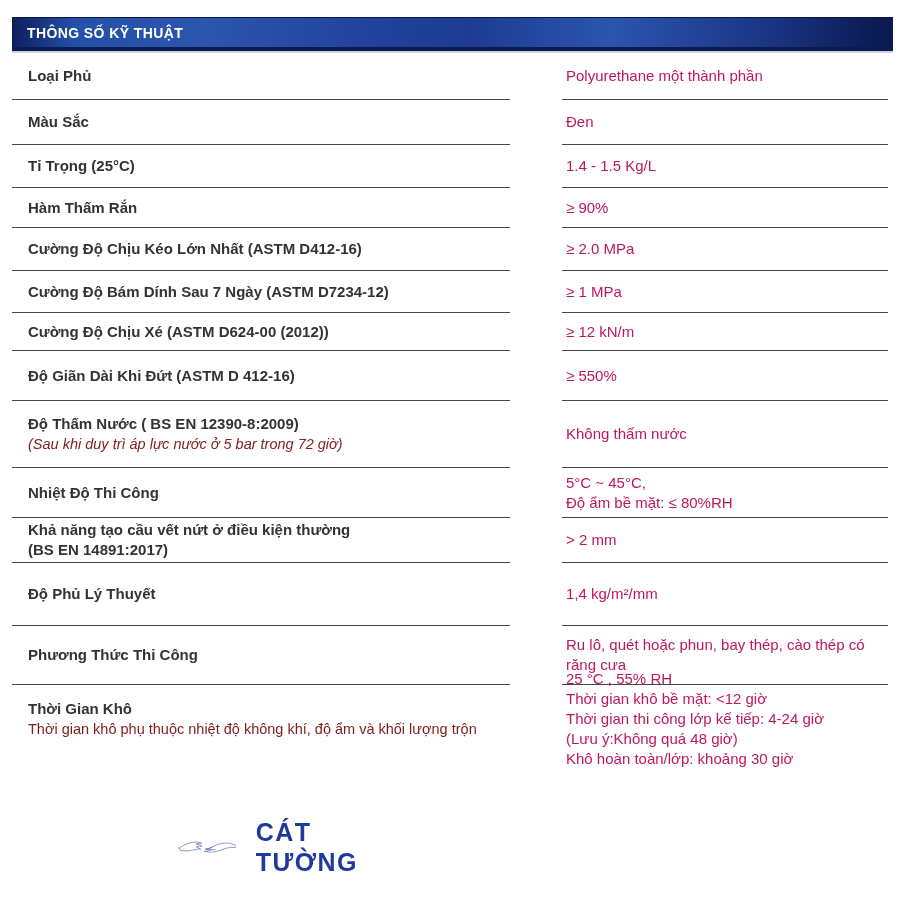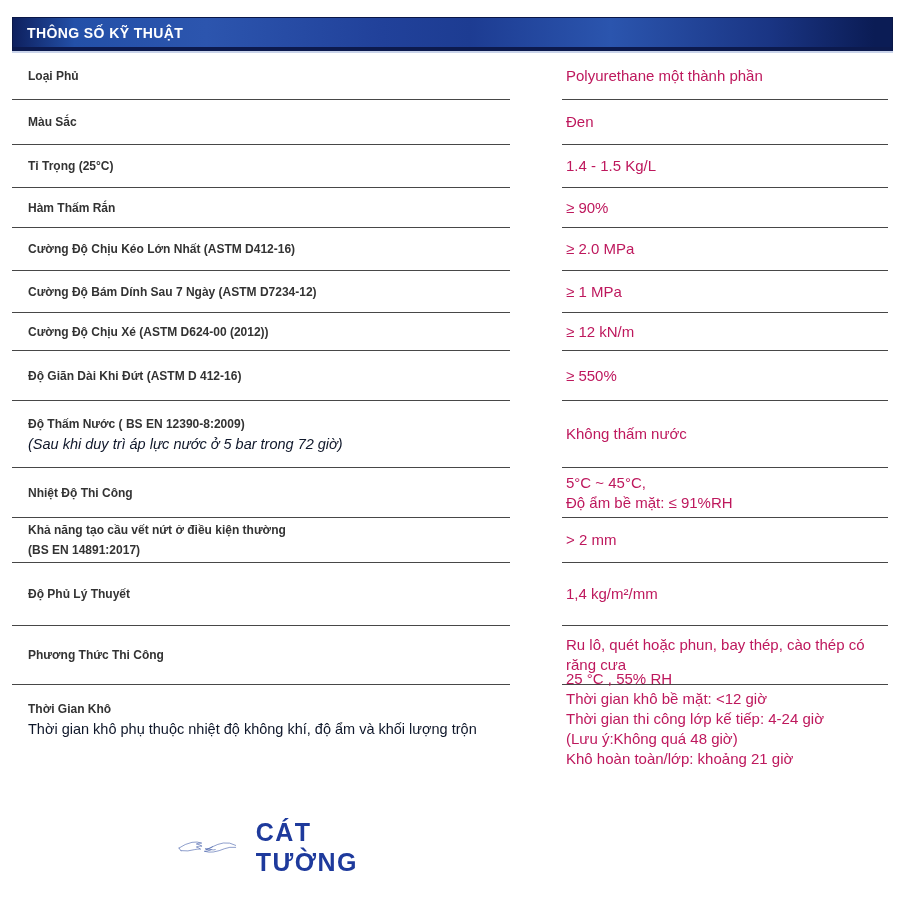--- a/index.html
+++ b/index.html
@@ -23,22 +23,22 @@
     color:#ffffff; font-weight:bold; font-size:14px; letter-spacing:.4px;
   }
   .bar-underline { margin:0 0 0 12px; width:881px; height:2px; background:#c9d3ea; }
 
   .spec-table { margin:0 12px 0 12px; }
   .row { display:flex; align-items:center; }
   .cell { border-bottom:1.5px solid #474747; height:100%; display:flex; flex-direction:column; justify-content:center; }
   .cell.left  { width:498px; padding-left:16px; padding-right:10px; }
   .gap { width:52px; flex:0 0 52px; }
   .cell.right { flex:1; padding-left:4px; padding-right:6px; }
-  .label { font-weight:bold; color:#333333; font-size:12px; line-height:20px; white-space:pre-line; }
-  .sub { font-size:14.5px; line-height:20px; color:#0f172a; font-weight:normal; }
+  .label { font-weight:bold; color:#333333; font-size:15px; line-height:20px; white-space:pre-line; }
+  .sub { font-size:14.5px; line-height:20px; color:#7f1d1d; font-weight:normal; }
   .sub.italic { font-style:italic; }
   .value, .value-line { font-size:15px; line-height:20px; color:#be185d; }
 
   
   .row:nth-child(1){height:47px} .row:nth-child(2){height:45px}
   .row:nth-child(3){height:43px} .row:nth-child(4){height:40px}
   .row:nth-child(5){height:43px} .row:nth-child(6){height:42px}
   .row:nth-child(7){height:38px} .row:nth-child(8){height:50px}
   .row:nth-child(9){height:67px} .row:nth-child(10){height:50px}
   .row:nth-child(11){height:45px} .row:nth-child(12){height:63px}
@@ -153,21 +153,21 @@
           <div class="value">Không thấm nước</div>
         </div>
       </div>
       <div class="row">
         <div class="cell left">
           <div class="label">Nhiệt Độ Thi Công</div>
         </div>
         <div class="gap"></div>
         <div class="cell right">
           <div class="value-line">5°C ~ 45°C,</div>
-          <div class="value-line">Độ ẩm bề mặt: ≤ 91%RH</div>
+          <div class="value-line">Độ ẩm bề mặt: ≤ 80%RH</div>
         </div>
       </div>
       <div class="row">
         <div class="cell left">
           <div class="label">Khả năng tạo cầu vết nứt ở điều kiện thường
 (BS EN 14891:2017)</div>
         </div>
         <div class="gap"></div>
         <div class="cell right">
           <div class="value">&gt; 2 mm</div>
@@ -195,21 +195,21 @@
         <div class="cell left">
           <div class="label">Thời Gian Khô</div>
           <div class="sub">Thời gian khô phụ thuộc nhiệt độ không khí, độ ẩm và khối lượng trộn</div>
         </div>
         <div class="gap"></div>
         <div class="cell right">
           <div class="value-line">25 °C , 55% RH</div>
           <div class="value-line">Thời gian khô bề mặt: &lt;12 giờ</div>
           <div class="value-line">Thời gian thi công lớp kế tiếp: 4-24 giờ</div>
           <div class="value-line">(Lưu ý:Không quá 48 giờ)</div>
-          <div class="value-line">Khô hoàn toàn/lớp: khoảng 21 giờ</div>
+          <div class="value-line">Khô hoàn toàn/lớp: khoảng 30 giờ</div>
         </div>
       </div>
     </div>
 
   <div class="logo">
     <svg class="logo-hands" viewBox="0 0 176 50" fill="none" stroke="#2b4a9e" stroke-width="1.6" stroke-linecap="round" stroke-linejoin="round">
       <path d="M3 31 Q22 18 42 14 Q58 11 70 16"></path>
       <path d="M70 16 Q61 16 55 19 Q65 20 71 25"></path>
       <path d="M71 25 Q61 25 55 28 Q63 30 67 34"></path>
       <path d="M67 34 Q57 34 49 36 Q31 42 9 39"></path>

